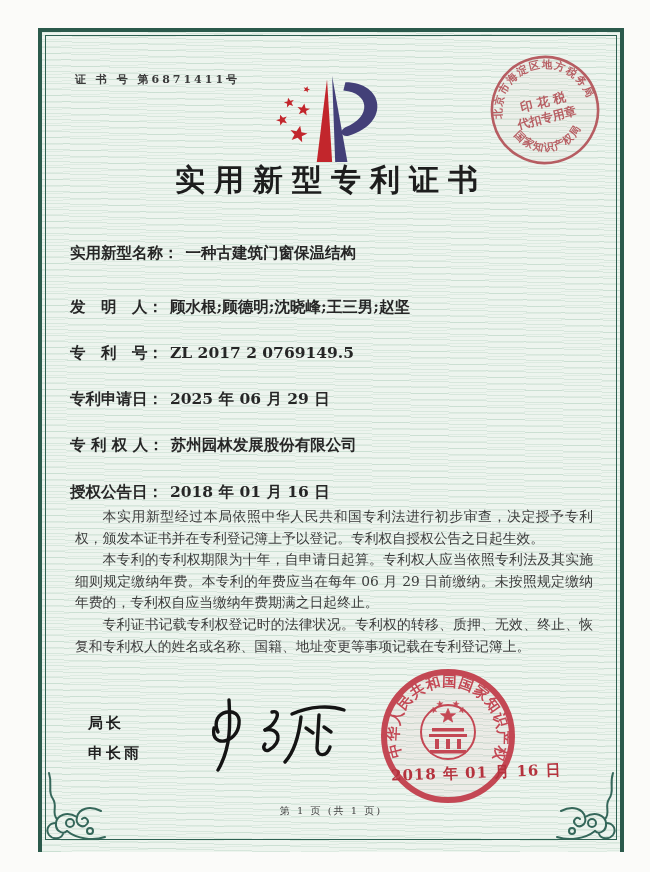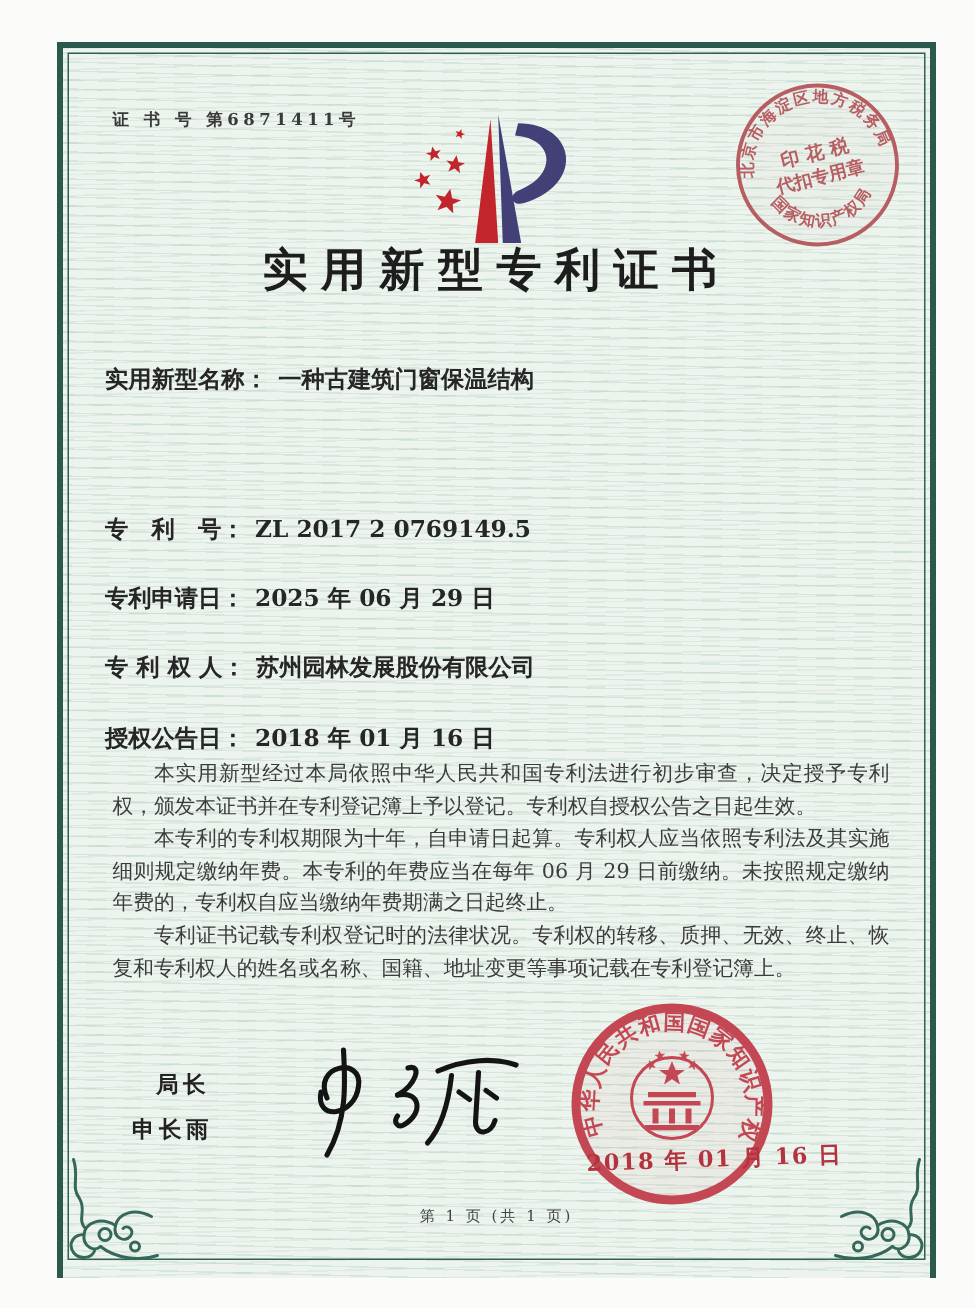--- a/index.html
+++ b/index.html
@@ -34,21 +34,21 @@
     font-size:30px;font-weight:bold;letter-spacing:9px;color:#1d1d1d;
   }
   .frow{position:absolute;left:28px;font-size:15.5px;color:#262626;font-weight:600;white-space:nowrap;}
   .frow .val{margin-left:7px;font-weight:600;}
   .row0{top:211px}.row1{top:265px}.row2{top:311px}.row3{top:357px}.row4{top:403px}.row5{top:450px}
   .body-text{
     position:absolute;left:33px;top:474px;width:518px;
     font-size:13.8px;line-height:21.6px;color:#3c3c3c;text-align:justify;
   }
   .body-text p{margin:0;text-indent:2em;}
-  .sig-title{position:absolute;left:62px;top:682px;font-family:"DejaVu Sans","Liberation Sans",sans-serif;
+  .sig-title{position:absolute;left:46px;top:682px;font-family:"DejaVu Sans","Liberation Sans",sans-serif;
     font-size:15px;font-weight:bold;letter-spacing:3px;color:#222;}
   .sig-name{position:absolute;left:46px;top:712px;font-family:"DejaVu Sans","Liberation Sans",sans-serif;
     font-size:15px;font-weight:bold;letter-spacing:3px;color:#222;}
   .signature{position:absolute;left:146px;top:658px;width:168px;height:100px;}
   .seal{position:absolute;left:334px;top:632px;width:144px;height:144px;opacity:.92;}
   .seal-date{
     position:absolute;left:349px;top:732px;width:150px;
     font-size:15px;font-weight:bold;color:#b5333e;letter-spacing:1px;
     transform:rotate(-2deg);white-space:nowrap;
   }
@@ -98,20 +98,23 @@
       <textPath href="#taxBottom" startOffset="3">国家知识产权局</textPath>
     </text>
     <text x="60" y="56" text-anchor="middle" font-size="12.5" font-weight="bold" fill="#b04a50">印 花 税</text>
     <text x="60" y="72" text-anchor="middle" font-size="12" font-weight="bold" fill="#b04a50">代扣专用章</text>
   </svg>
 
   <div class="title">实用新型专利证书</div>
 
   <div class="frow row0">
     <span class="lbl">实用新型名称：</span><span class="val">一种古建筑门窗保温结构</span>
+  </div>
+  <div class="frow row1">
+    <span class="lbl">发　明　人：</span><span class="val">顾水根;顾德明;沈晓峰;王三男;赵坚</span>
   </div>
   <div class="frow row2">
     <span class="lbl">专　利　号：</span><span class="val">ZL 2017 2 0769149.5</span>
   </div>
   <div class="frow row3">
     <span class="lbl">专利申请日：</span><span class="val">2025 年 06 月 29 日</span>
   </div>
   <div class="frow row4">
     <span class="lbl">专 利 权 人：</span><span class="val">苏州园林发展股份有限公司</span>
   </div>

